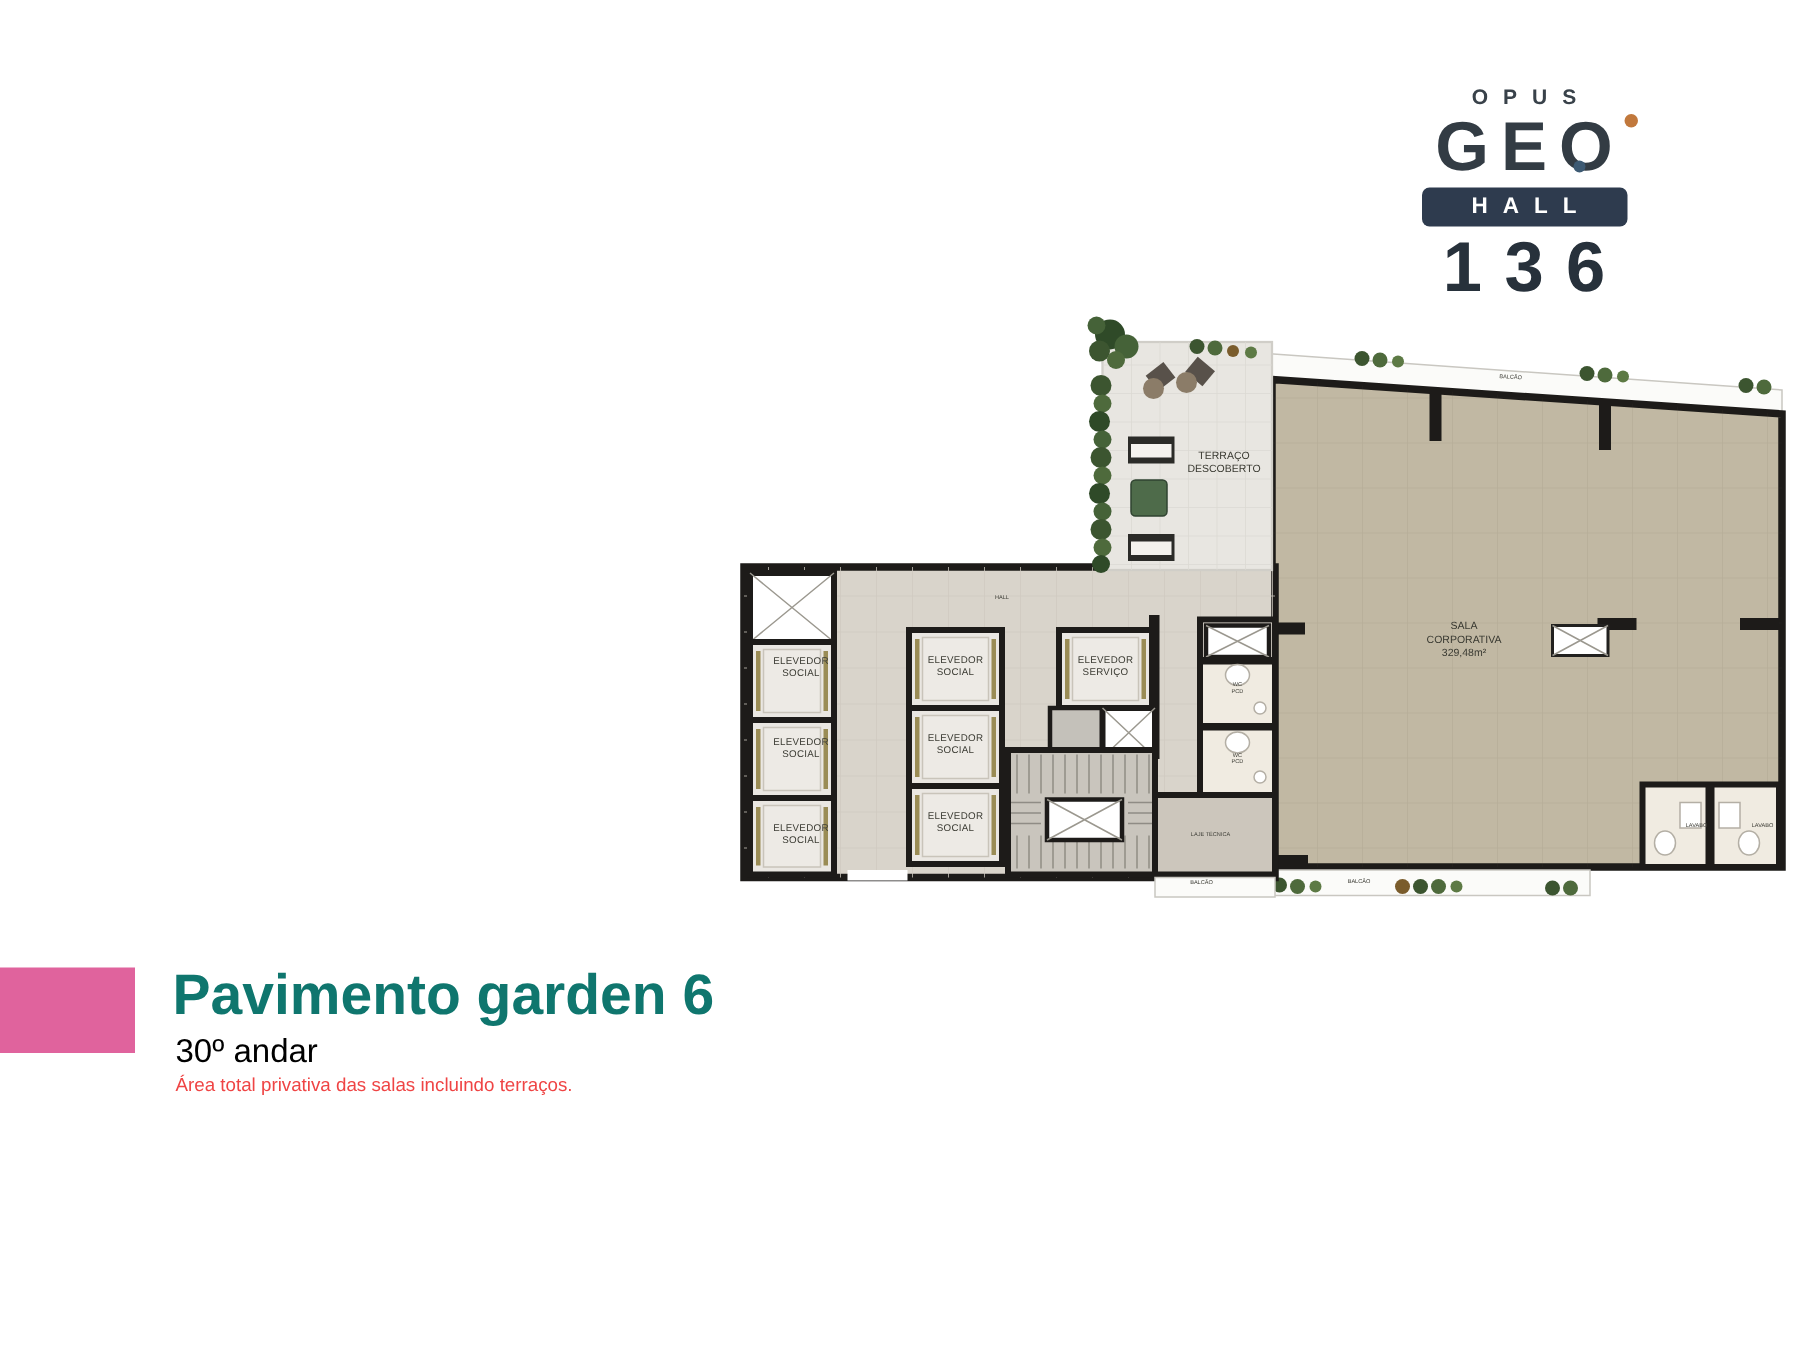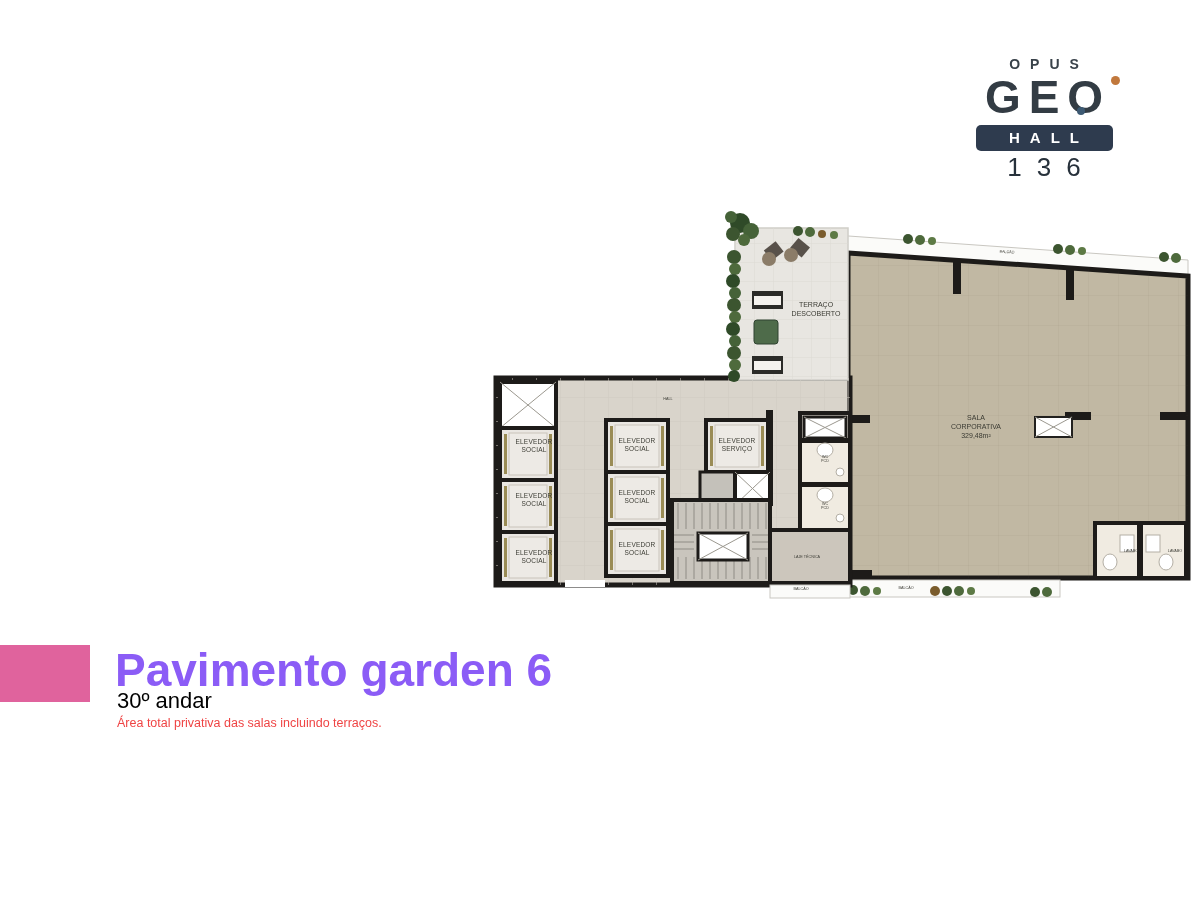--- a/index.html
+++ b/index.html
@@ -1,45 +1,45 @@
 <!DOCTYPE html>
 <html style="--accent-pink: #e0639d; --brand-navy: #2e3b4e; --brand-dark: #333c44; --brand-orange: #c1783c; --brand-blue-dot: #3d5a73; --wall: #1d1b19; --room-fill: #c1b8a3; --core-fill: #d9d4cb; --terrace-fill: #e8e6e1; --cab-fill: #eae7e2; --stair-fill: #c9c5bd; --wc-fill: #f0ebe1; --plant-green: #4a6336;"><head>
 <meta charset="utf-8">
 <style>
   html,body{margin:0;padding:0;background:#fff;}
   .page{position:relative;width:1200px;height:900px;background:#ffffff;overflow:hidden;
         font-family:"Liberation Sans",sans-serif;}
 
   
-  .logo{position:absolute;left:964px;top:56px;width:160px;text-align:center;}
+  .logo{position:absolute;left:936px;top:56px;width:160px;text-align:center;}
   .logo-opus{font-size:14px;font-weight:700;letter-spacing:10px;padding-left:10px;color:#39424a;}
   .logo-geo{position:relative;margin-top:2px;font-size:46px;font-weight:700;letter-spacing:8px;
             padding-left:8px;line-height:1.0;color:#333c44;}
   .geo-dot{position:absolute;border-radius:50%;}
   .geo-dot-orange{width:9px;height:9px;background:var(--brand-orange);right:4px;top:2px;}
   .geo-dot-blue{width:8px;height:8px;background:var(--brand-blue-dot);right:39px;bottom:5px;}
   .logo-work{margin:5px auto 0;background:var(--brand-navy);color:#fff;border-radius:5px;
              width:137px;height:26px;line-height:26px;font-size:15px;font-weight:700;
              letter-spacing:10px;text-indent:10px;}
-  .logo-number{margin-top:3px;font-size:26px;font-weight:400;letter-spacing:15px;
+  .logo-number{margin-top:3px;font-size:47px;font-weight:700;letter-spacing:15px;
                padding-left:15px;color:#27313b;line-height:1;}
 
   
   .plan{position:absolute;left:488px;top:205px;width:712px;height:410px;}
   .plan svg{position:absolute;left:0;top:0;}
   .lbl{position:absolute;transform:translate(-50%,-50%);text-align:center;
        white-space:pre-line;color:#41413a;}
   .lbl-elev{font-size:6.5px;line-height:1.25;letter-spacing:.2px;color:#3c3c34;}
   .lbl-med{font-size:7px;line-height:1.3;color:#3a3a32;}
   .lbl-micro{font-size:6px;line-height:1.1;transform:translate(-50%,-50%) scale(.62);}
   .lbl-rot{transform:translate(-50%,-50%) scale(.62) rotate(3.8deg);}
 
   
   .swatch{position:absolute;left:0;top:645px;width:90px;height:57px;background:var(--accent-pink);}
-  .tb-title{position:absolute;left:115px;top:643px;font-size:46px;font-weight:700;color:#8b5cf6;}
+  .tb-title{position:absolute;left:115px;top:643px;font-size:38px;font-weight:700;color:#0f766e;}
   .tb-sub{position:absolute;left:117px;top:688px;font-size:22px;color:#000000;}
   .tb-note{position:absolute;left:117px;top:716px;font-size:12.5px;color:#ef4444;}
 </style>
 </head>
 <body>
 
 <div class="page">
 
   <div class="logo">
     <div class="logo-opus">OPUS</div>

